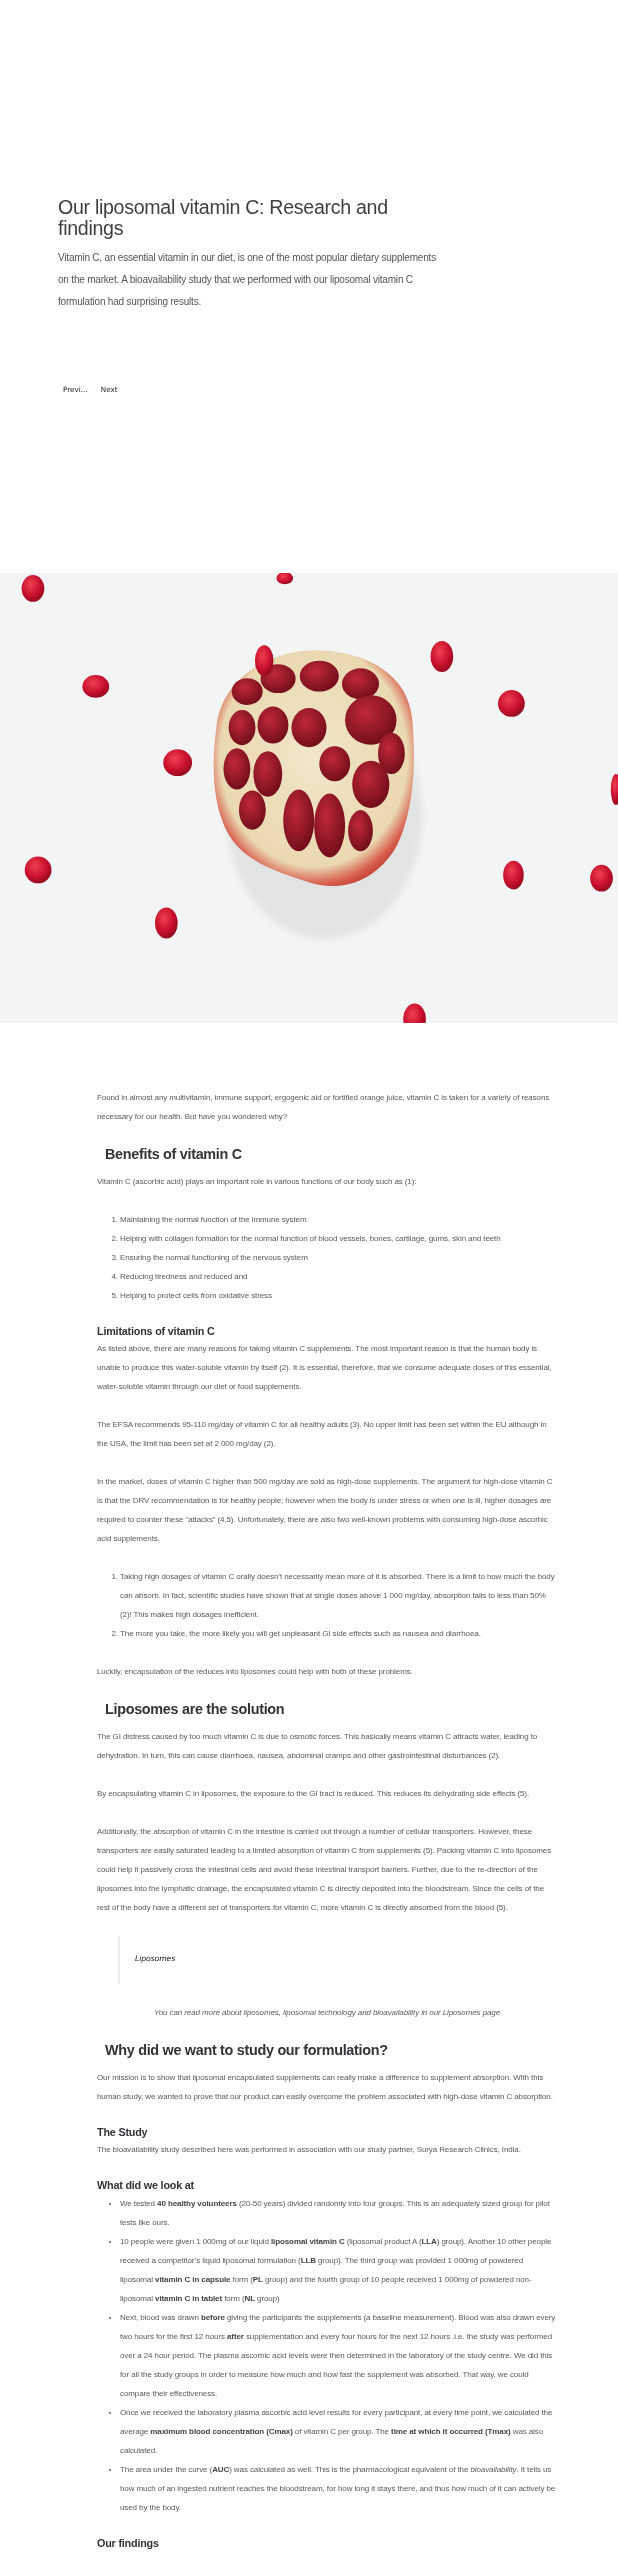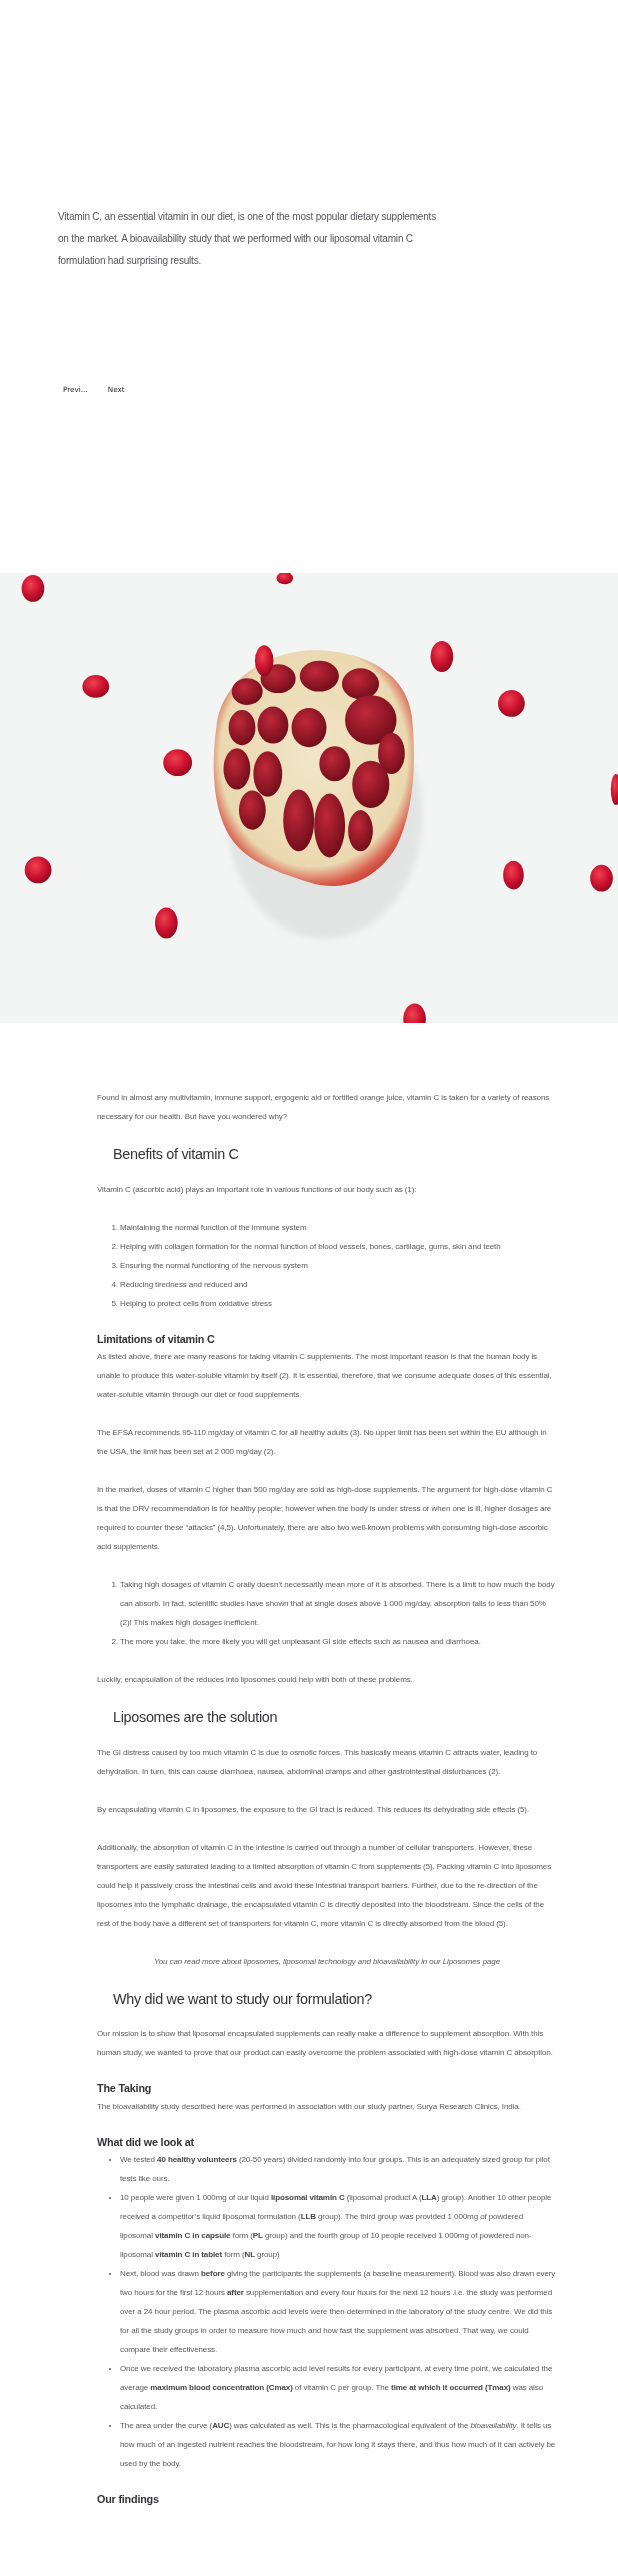--- a/index.html
+++ b/index.html
@@ -31,21 +31,21 @@
       line-height: 22px;
       color: #55555a;
       margin: 9.3px 0 0 0;
       letter-spacing: -0.2px;
     }
     .pager {
       position: absolute;
       left: 61px;
       top: 382px;
       display: flex;
-      gap: 16px;
+      gap: 9px;
     }
     .pager button {
       background: transparent;
       border: none;
       font-family: "DejaVu Sans", sans-serif;
       font-size: 7.2px;
       color: #1a1a1a;
       padding: 3.1px 2.1px;
       cursor: pointer;
     }
@@ -66,23 +66,23 @@
       top: 1088px;
       width: 460px;
       font-size: 8px;
       line-height: 19px;
       color: #5a5a5f;
       letter-spacing: -0.1px;
     }
     .content p { margin: 0 0 19px 0; }
     .content h2 {
       font-size: 14.4px;
-      font-weight: 400;
+      font-weight: 700;
       color: #333338;
-      margin: 16px;
+      margin: 8px;
       line-height: 18.5px;
       letter-spacing: -0.3px;
     }
     .content h3 {
       font-size: 10.8px;
       font-weight: 700;
       color: #333338;
       margin: 0;
       line-height: 15.5px;
       letter-spacing: -0.2px;
@@ -102,20 +102,21 @@
       font-size: 7.7px;
       color: #111111;
       line-height: 20.6px;
     }
     .italic-note { font-style: italic; text-align: center; }
   </style>
 </head>
 <body>
 
 <header class="hero-header">
+  <h1 class="page-title">Our liposomal vitamin C: Research and findings</h1>
   <p class="lead">Vitamin C, an essential vitamin in our diet, is one of the most popular dietary supplements on the market. A bioavailability study that we performed with our liposomal vitamin C formulation had surprising results.</p>
 </header>
 
 <nav class="pager">
   <button>Previ...</button>
   <button>Next</button>
 </nav>
 
 <div class="hero-image" aria-label="Halved pomegranate surrounded by scattered pomegranate seeds on a white background">
   <svg viewBox="0 0 1200 873" preserveAspectRatio="none">
@@ -205,27 +206,28 @@
     <li>Taking high dosages of vitamin C orally doesn’t necessarily mean more of it is absorbed. There is a limit to how much the body can absorb. In fact, scientific studies have shown that at single doses above 1 000 mg/day, absorption falls to less than 50% (2)! This makes high dosages inefficient.</li>
     <li>The more you take, the more likely you will get unpleasant GI side effects such as nausea and diarrhoea.</li>
   </ol>
   <p>Luckily, encapsulation of the reduces into liposomes could help with both of these problems.</p>
 
   <h2>Liposomes are the solution</h2>
   <p>The GI distress caused by too much vitamin C is due to osmotic forces. This basically means vitamin C attracts water, leading to dehydration. In turn, this can cause diarrhoea, nausea, abdominal cramps and other gastrointestinal disturbances (2).</p>
   <p>By encapsulating vitamin C in liposomes, the exposure to the GI tract is reduced. This reduces its dehydrating side effects (5).</p>
   <p>Additionally, the absorption of vitamin C in the intestine is carried out through a number of cellular transporters. However, these transporters are easily saturated leading to a limited absorption of vitamin C from supplements (5). Packing vitamin C into liposomes could help it passively cross the intestinal cells and avoid these intestinal transport barriers. Further, due to the re-direction of the liposomes into the lymphatic drainage, the encapsulated vitamin C is directly deposited into the bloodstream. Since the cells of the rest of the body have a different set of transporters for vitamin C, more vitamin C is directly absorbed from the blood (5).</p>
 
+  <blockquote class="blockquote">Liposomes</blockquote>
 
   <p class="italic-note">You can read more about liposomes, liposomal technology and bioavailability in our Liposomes page</p>
 
   <h2>Why did we want to study our formulation?</h2>
   <p>Our mission is to show that liposomal encapsulated supplements can really make a difference to supplement absorption. With this human study, we wanted to prove that our product can easily overcome the problem associated with high-dose vitamin C absorption.</p>
 
-  <h3>The Taking</h3>
+  <h3>The Study</h3>
   <p>The bioavailability study described here was performed in association with our study partner, Surya Research Clinics, India.</p>
 
   <h3>What did we look at</h3>
   <ul>
     <li><span>We tested </span><b>40 healthy volunteers</b><span> (20-50 years) divided randomly into four groups. This is an adequately sized group for pilot tests like ours.</span></li>
     <li><span>10 people were given 1 000mg of our liquid </span><b>liposomal vitamin C</b><span> (liposomal product A (</span><b>LLA</b><span>) group). Another 10 other people received a competitor’s liquid liposomal formulation (</span><b>LLB</b><span> group). The third group was provided 1 000mg of powdered liposomal </span><b>vitamin C in capsule</b><span> form (</span><b>PL</b><span> group) and the fourth group of 10 people received 1 000mg of powdered non-liposomal </span><b>vitamin C in tablet</b><span> form (</span><b>NL</b><span> group)</span></li>
     <li><span>Next, blood was drawn </span><b>before</b><span> giving the participants the supplements (a baseline measurement). Blood was also drawn every two hours for the first 12 hours </span><b>after</b><span> supplementation and every four hours for the next 12 hours .i.e. the study was performed over a 24 hour period. The plasma ascorbic acid levels were then determined in the laboratory of the study centre. We did this for all the study groups in order to measure how much and how fast the supplement was absorbed. That way, we could compare their effectiveness.</span></li>
     <li><span>Once we received the laboratory plasma ascorbic acid level results for every participant, at every time point, we calculated the average </span><b>maximum blood concentration (Cmax)</b><span> of vitamin C per group. The </span><b>time at which it occurred (Tmax)</b><span> was also calculated.</span></li>
     <li><span>The area under the curve (</span><b>AUC</b><span>) was calculated as well. This is the pharmacological equivalent of the </span><i>bioavailability</i><span>. It tells us how much of an ingested nutrient reaches the bloodstream, for how long it stays there, and thus how much of it can actively be used by the body.</span></li>
   </ul>

